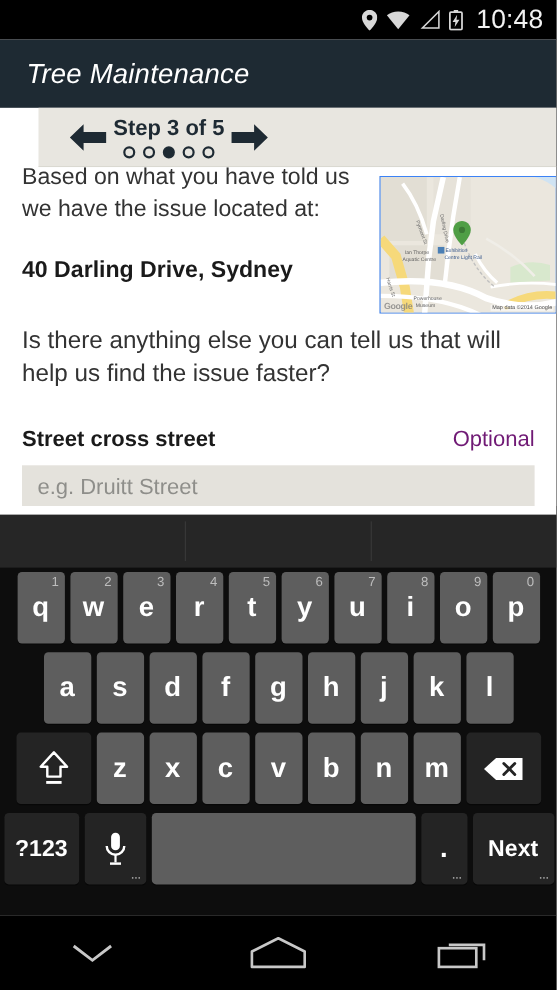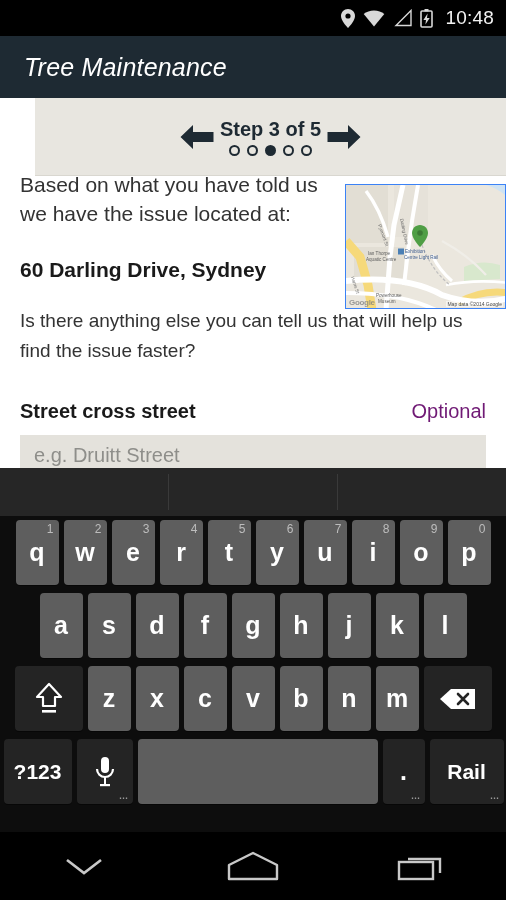--- a/index.html
+++ b/index.html
@@ -17,37 +17,37 @@
   }
 
   
   .statusbar {
     height: 36px; background: #000000;
     display: flex; align-items: center; justify-content: flex-end;
     padding-right: 12px; gap: 8px;
   }
   .st-icon { display: flex; align-items: center; }
   .st-time {
-    color: #f2f2f2; font-size: 19px; letter-spacing: .2px;
+    color: #f2f2f2; font-size: 24px; letter-spacing: .2px;
     margin-left: 4px; font-family: "Liberation Sans", sans-serif;
   }
 
   
   .appbar {
     height: 62px; background: #1e2a33;
     display: flex; align-items: center; padding-left: 24px; font-style: italic;
   }
   .appbar-title {
     color: #ffffff; font-size: 25px; font-weight: 400; letter-spacing: .2px;
   }
 
   
   .stepbar {
-    height: 78px; background: #e8e6e0;
-    display: flex; align-items: center; justify-content: center;
+    height: 54px; background: #e8e6e0;
+    display: flex; align-items: center; justify-content: flex-start;
     padding: 0 22px; position: relative;
     border-bottom: 1px solid #d9d7d0;
     margin-left: 35px;
   }
   .nav-arrow { width: 46px; height: 46px; display: flex; align-items: center; justify-content: center; cursor: pointer; }
   .step-center { display: flex; flex-direction: column; align-items: center; gap: 4px; }
   .step-label { font-size: 20px; font-weight: bold; color: #1e2a33; }
   .dots { display: flex; gap: 7px; align-items: center; }
   .dot {
     width: 11px; height: 11px; border-radius: 50%;
@@ -62,21 +62,21 @@
   }
   .intro-text {
     font-size: 21px; color: #333333; line-height: 29px;
     padding-top: 0px; width: 320px; margin-top: -6px;
   }
   .addr {
     font-size: 21px; font-weight: bold; color: #1a1a1a;
     margin-top: 30px;
   }
   .question {
-    font-size: 19px; color: #333333; line-height: 30px; margin-top: 24px;
+    font-size: 22px; color: #333333; line-height: 30px; margin-top: 36px;
   }
   .field-label-row {
     display: flex; align-items: baseline; justify-content: space-between;
     margin-top: 34px;
   }
   .field-label { font-size: 20px; font-weight: bold; color: #1a1a1a; }
   .field-optional { font-size: 20px; color: #701a75; }
   .field-input {
     margin-top: 12px; height: 42px; background: #e4e2dc;
     border: none; border-bottom: 2px solid #a3a3a3;
@@ -261,21 +261,21 @@
         <g>
           <path d="M74 40c-4.4 0-8 3.6-8 8 0 6 8 14 8 14s8-8 8-14c0-4.4-3.6-8-8-8z" fill="#4f9e45"></path>
           <circle cx="74" cy="48" r="2.8" fill="#3c7a35"></circle>
         </g>
       </svg>
       <span class="map-logo">Google</span>
       <span class="map-attr">Map data ©2014 Google</span>
     </div>
 
     <div class="intro-text">Based on what you have told us we have the issue located at:</div>
-    <div class="addr">60 Darling Drive, Sydney</div>
+    <div class="addr">40 Darling Drive, Sydney</div>
     <div class="question">Is there anything else you can tell us that will help us find the issue faster?</div>
 
     <div class="field-label-row">
       <span class="field-label">Street cross street</span>
       <span class="field-optional">Optional</span>
     </div>
     <input class="field-input" type="text" placeholder="e.g. Druitt Street" style="">
   </div>
 
   <div class="keyboard">
@@ -411,21 +411,21 @@
         <span class="dots3">⋯</span>
       </div>
       <div class="key space">
         <span></span>
       </div>
       <div class="key period dark">
         <span>.</span>
         <span class="dots3">⋯</span>
       </div>
       <div class="key next dark">
-        <span>Rail</span>
+        <span>Next</span>
         <span class="dots3">⋯</span>
       </div>
     </div>
   </div>
 
   <div class="navbar">
     <div class="nav-btn">
       <svg width="42" height="22" viewBox="0 0 42 22">
         <path d="M4 5l17 13L38 5" fill="none" stroke="#c8c8c8" stroke-width="2.6"></path>
       </svg>

